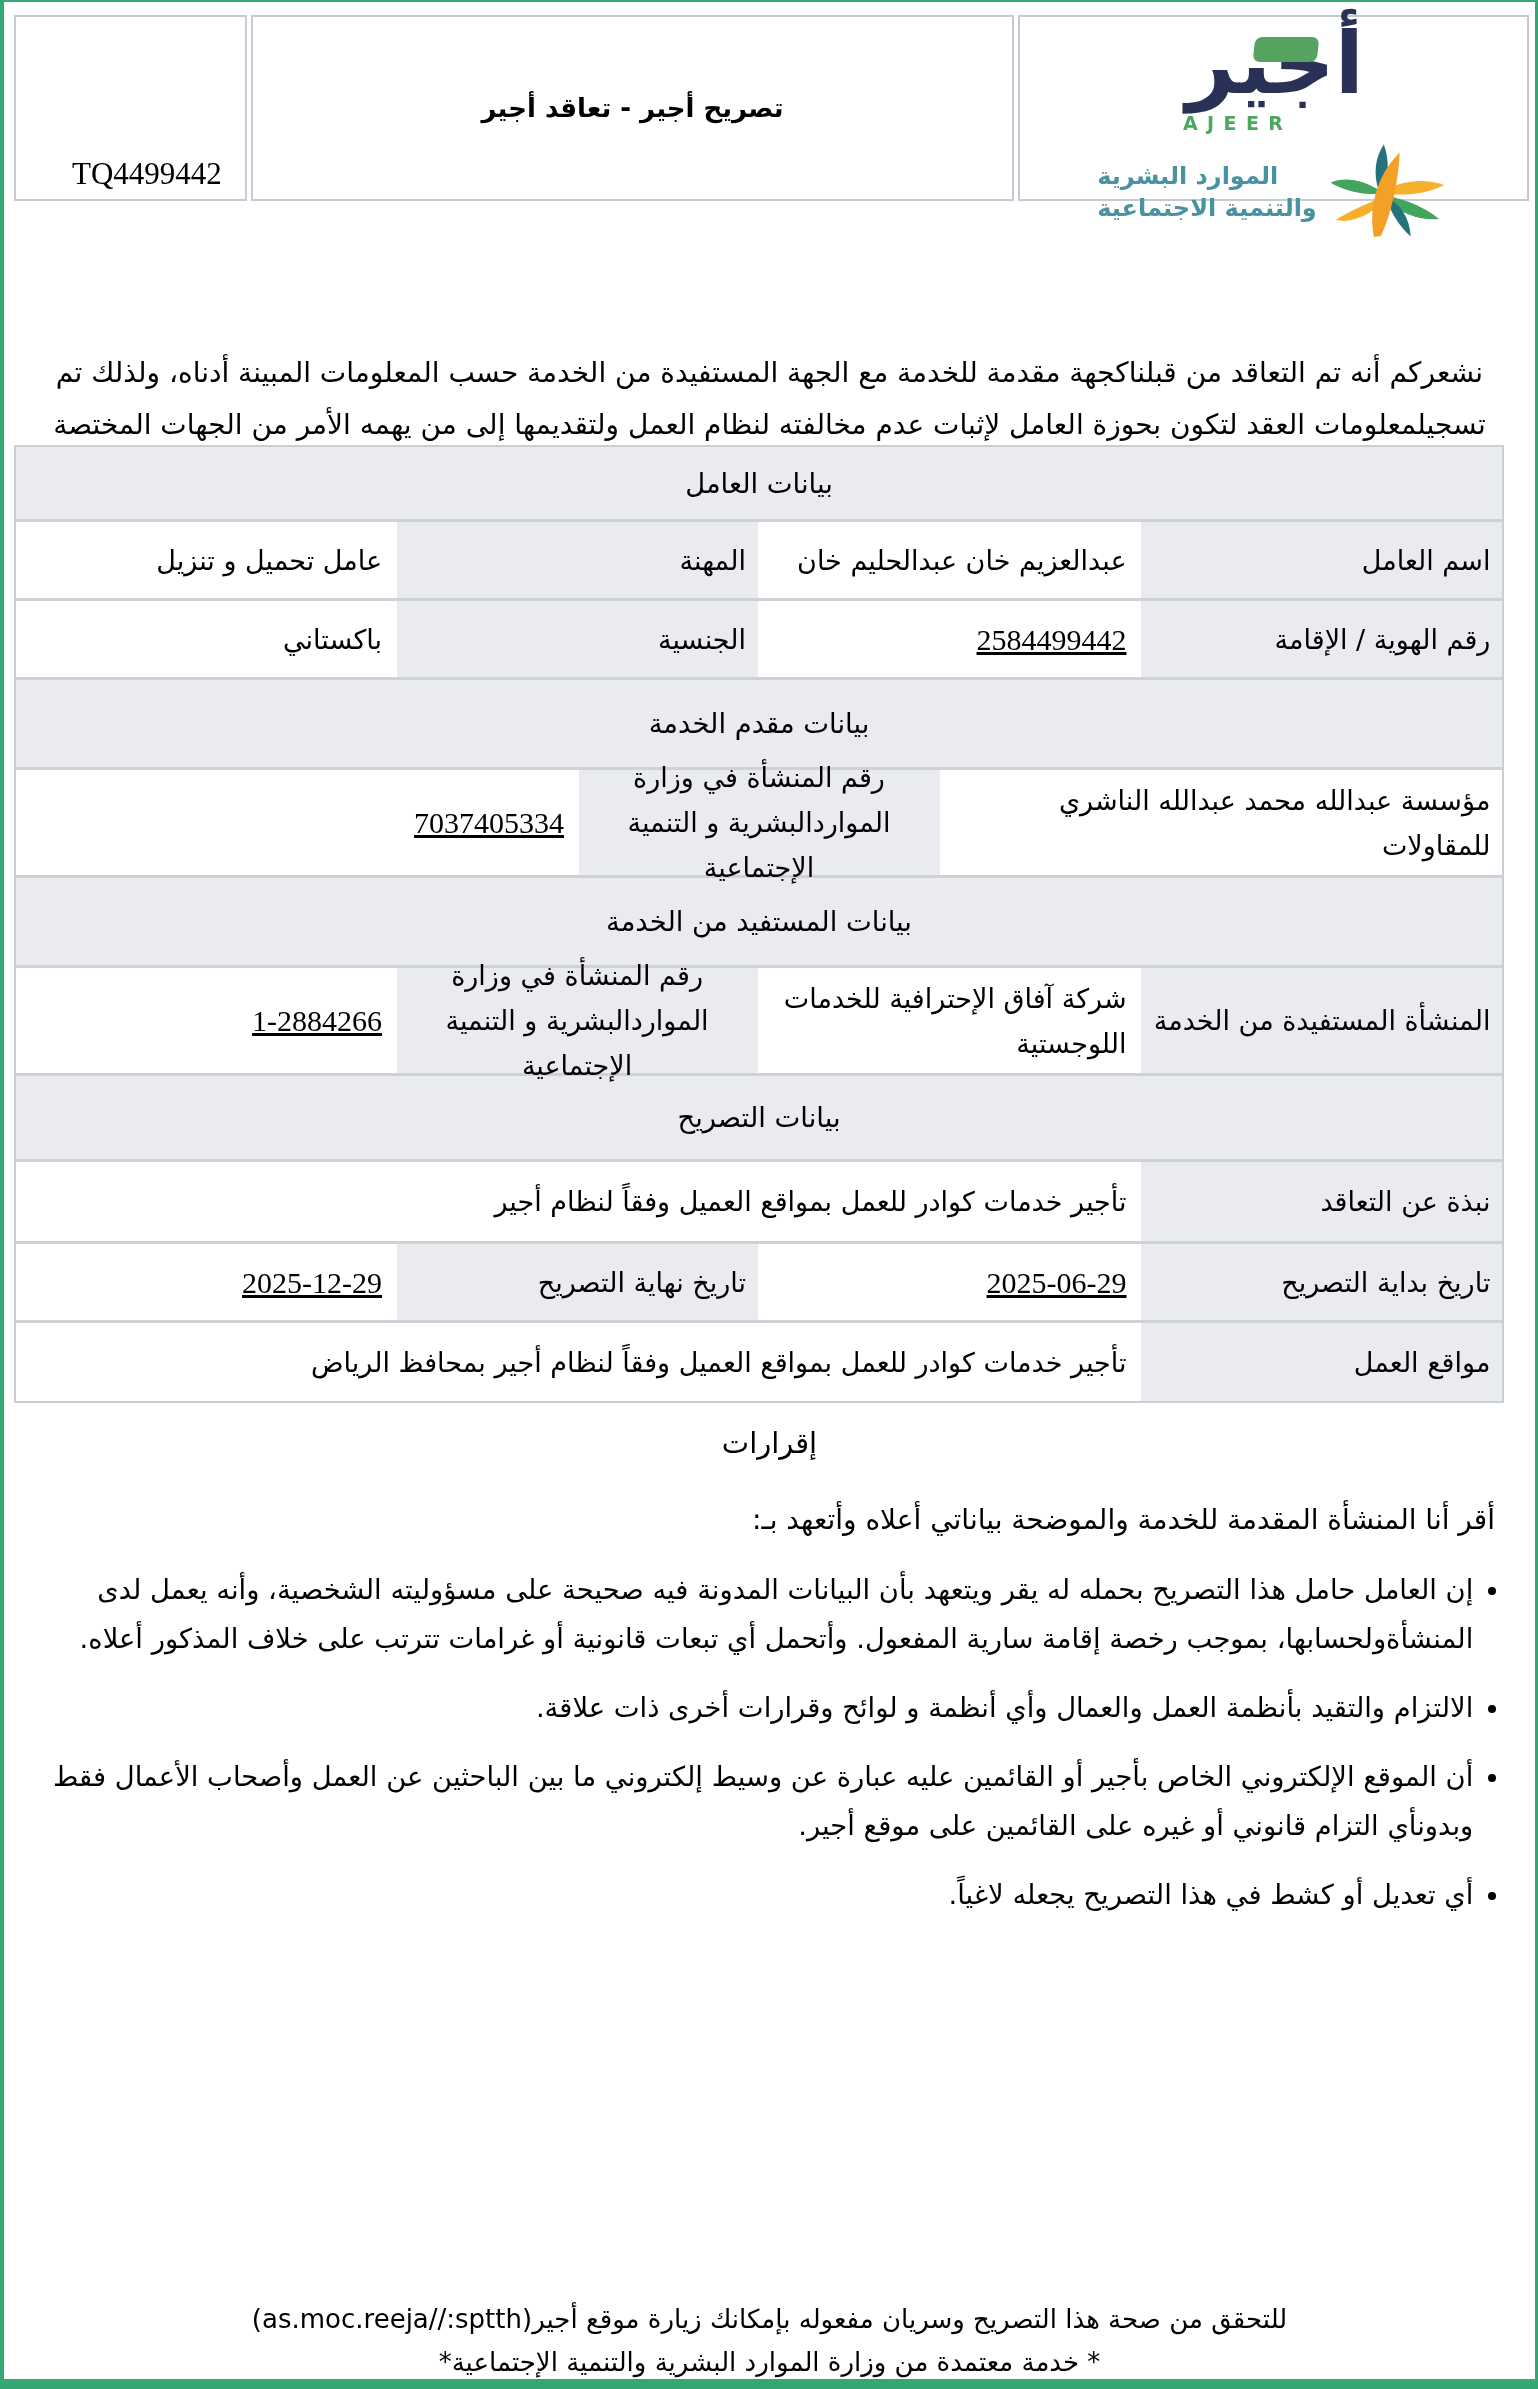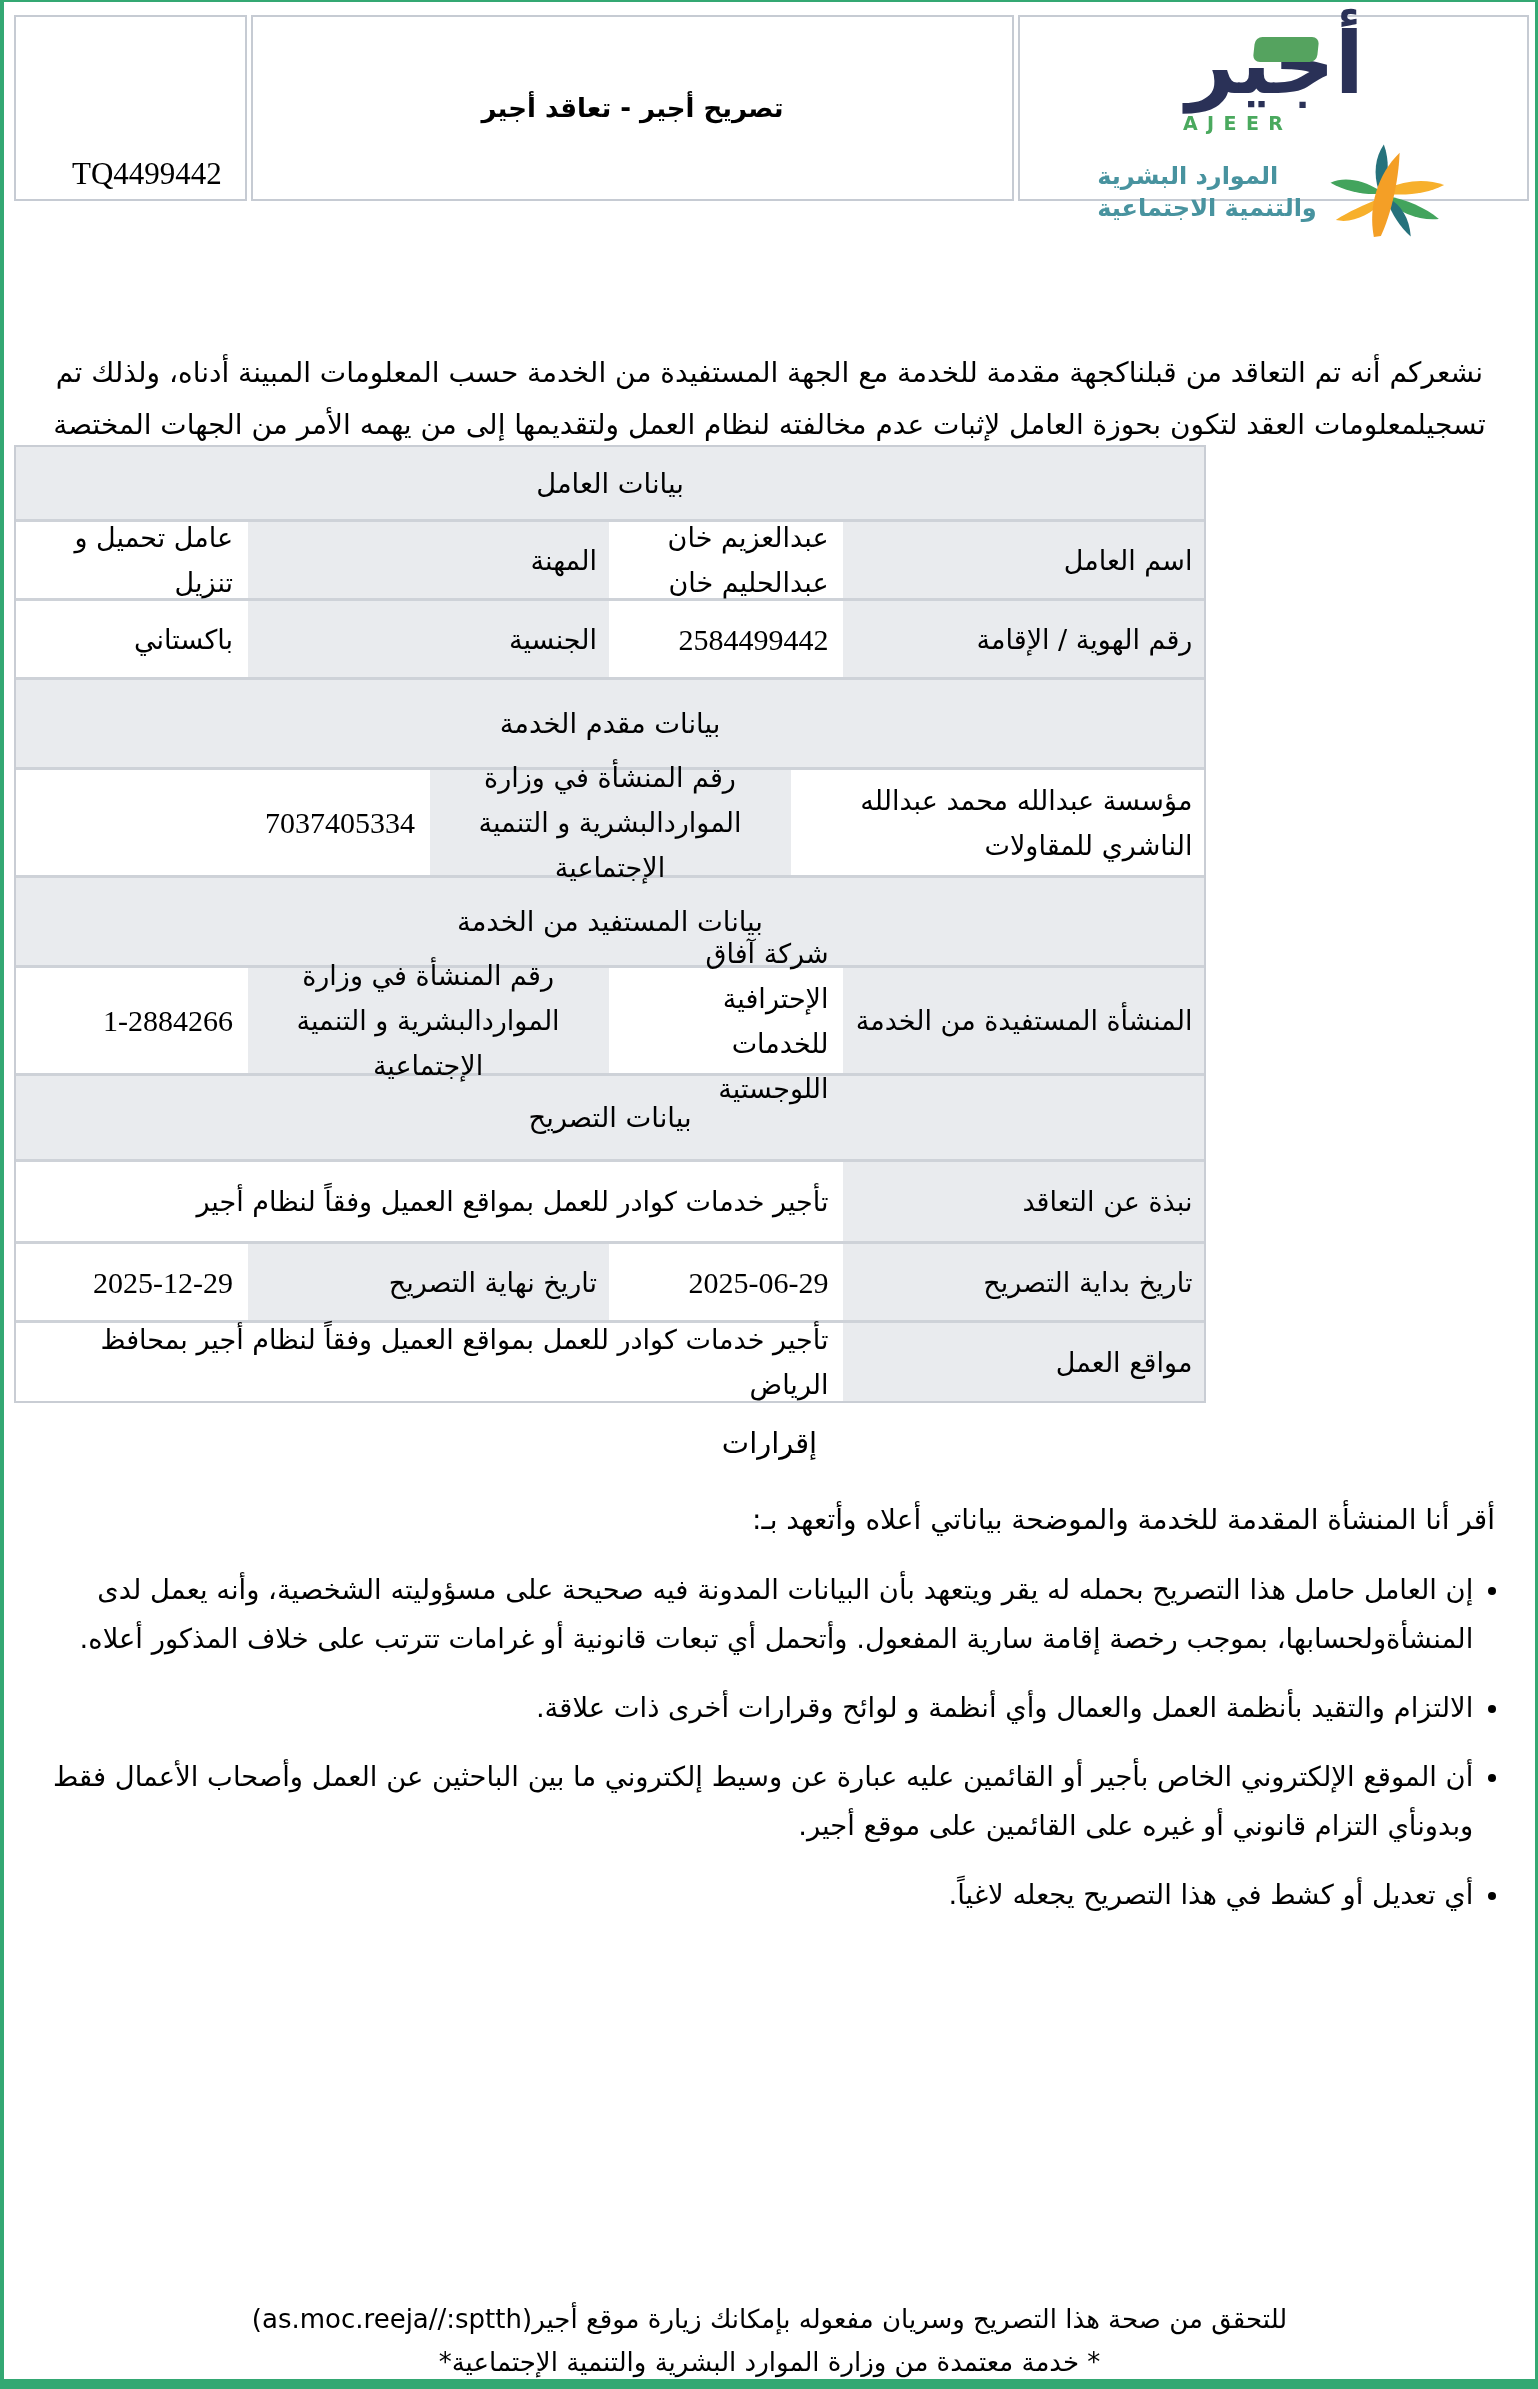--- a/index.html
+++ b/index.html
@@ -24,32 +24,32 @@
   .ajeer-en{margin-top:1.4px;color:#4aa95e;font-weight:bold;font-size:19px;letter-spacing:9.4px;}
   
   .ministry-logo{display:flex;align-items:center;gap:10px;}
   .ministry-text{direction:rtl;text-align:left;color:#48939f;font-weight:bold;
                  font-size:24px;line-height:32.5px;white-space:nowrap;}
   .ministry-emblem{width:123px;height:116px;}
   
   .intro{position:absolute;top:345px;left:30px;right:30px;direction:rtl;text-align:center;
          font-size:28px;line-height:52px;}
   
-  .main-table{position:absolute;top:443px;left:10px;width:1192px;
+  .main-table{position:absolute;top:443px;left:10px;width:1490px;
               border:2.2px solid #c9cdd4;box-sizing:border-box;background:#14532d;}
   .sec-h{background:#e9ebee;display:flex;align-items:center;justify-content:center;
          font-size:27.4px;direction:rtl;}
   .sep{border-top:3.6px solid #ced2d8;}
   .row{display:flex;direction:rtl;gap:2.9px;background:#fff;}
   .cell{display:flex;align-items:center;padding:0 11.6px;box-sizing:border-box;
         direction:rtl;text-align:right;font-size:27px;line-height:45px;}
   .lbl{background:#e9ebee;width:361px;flex:0 0 auto;}
   .val{background:#fff;flex:1;}
   .c-center{text-align:center;justify-content:center;}
-  .num{font-family:"Liberation Serif","DejaVu Serif",serif;font-size:30px;}
+  .num{font-family:"Liberation Serif","DejaVu Serif",serif;font-size:30px;text-decoration:underline;}
   .h-sec1{height:72px;} .h-secorg{height:87px;} .h-secpermit{height:83px;}
   .r-worker{height:76px;} .r-org{height:105px;} .r-brief{height:79px;}
   .r-dates{height:76px;} .r-loc{height:78px;}
   
   .decl-title{position:absolute;top:1424px;left:0;right:0;text-align:center;
               font-size:29px;direction:rtl;}
   .decl-intro{position:absolute;top:1501px;left:40px;right:40px;direction:rtl;
               text-align:right;font-size:28px;}
   .decl-list{position:absolute;top:1563px;left:40px;right:40px;direction:rtl;margin:0;
              padding:0 21.7px 0 0;}

